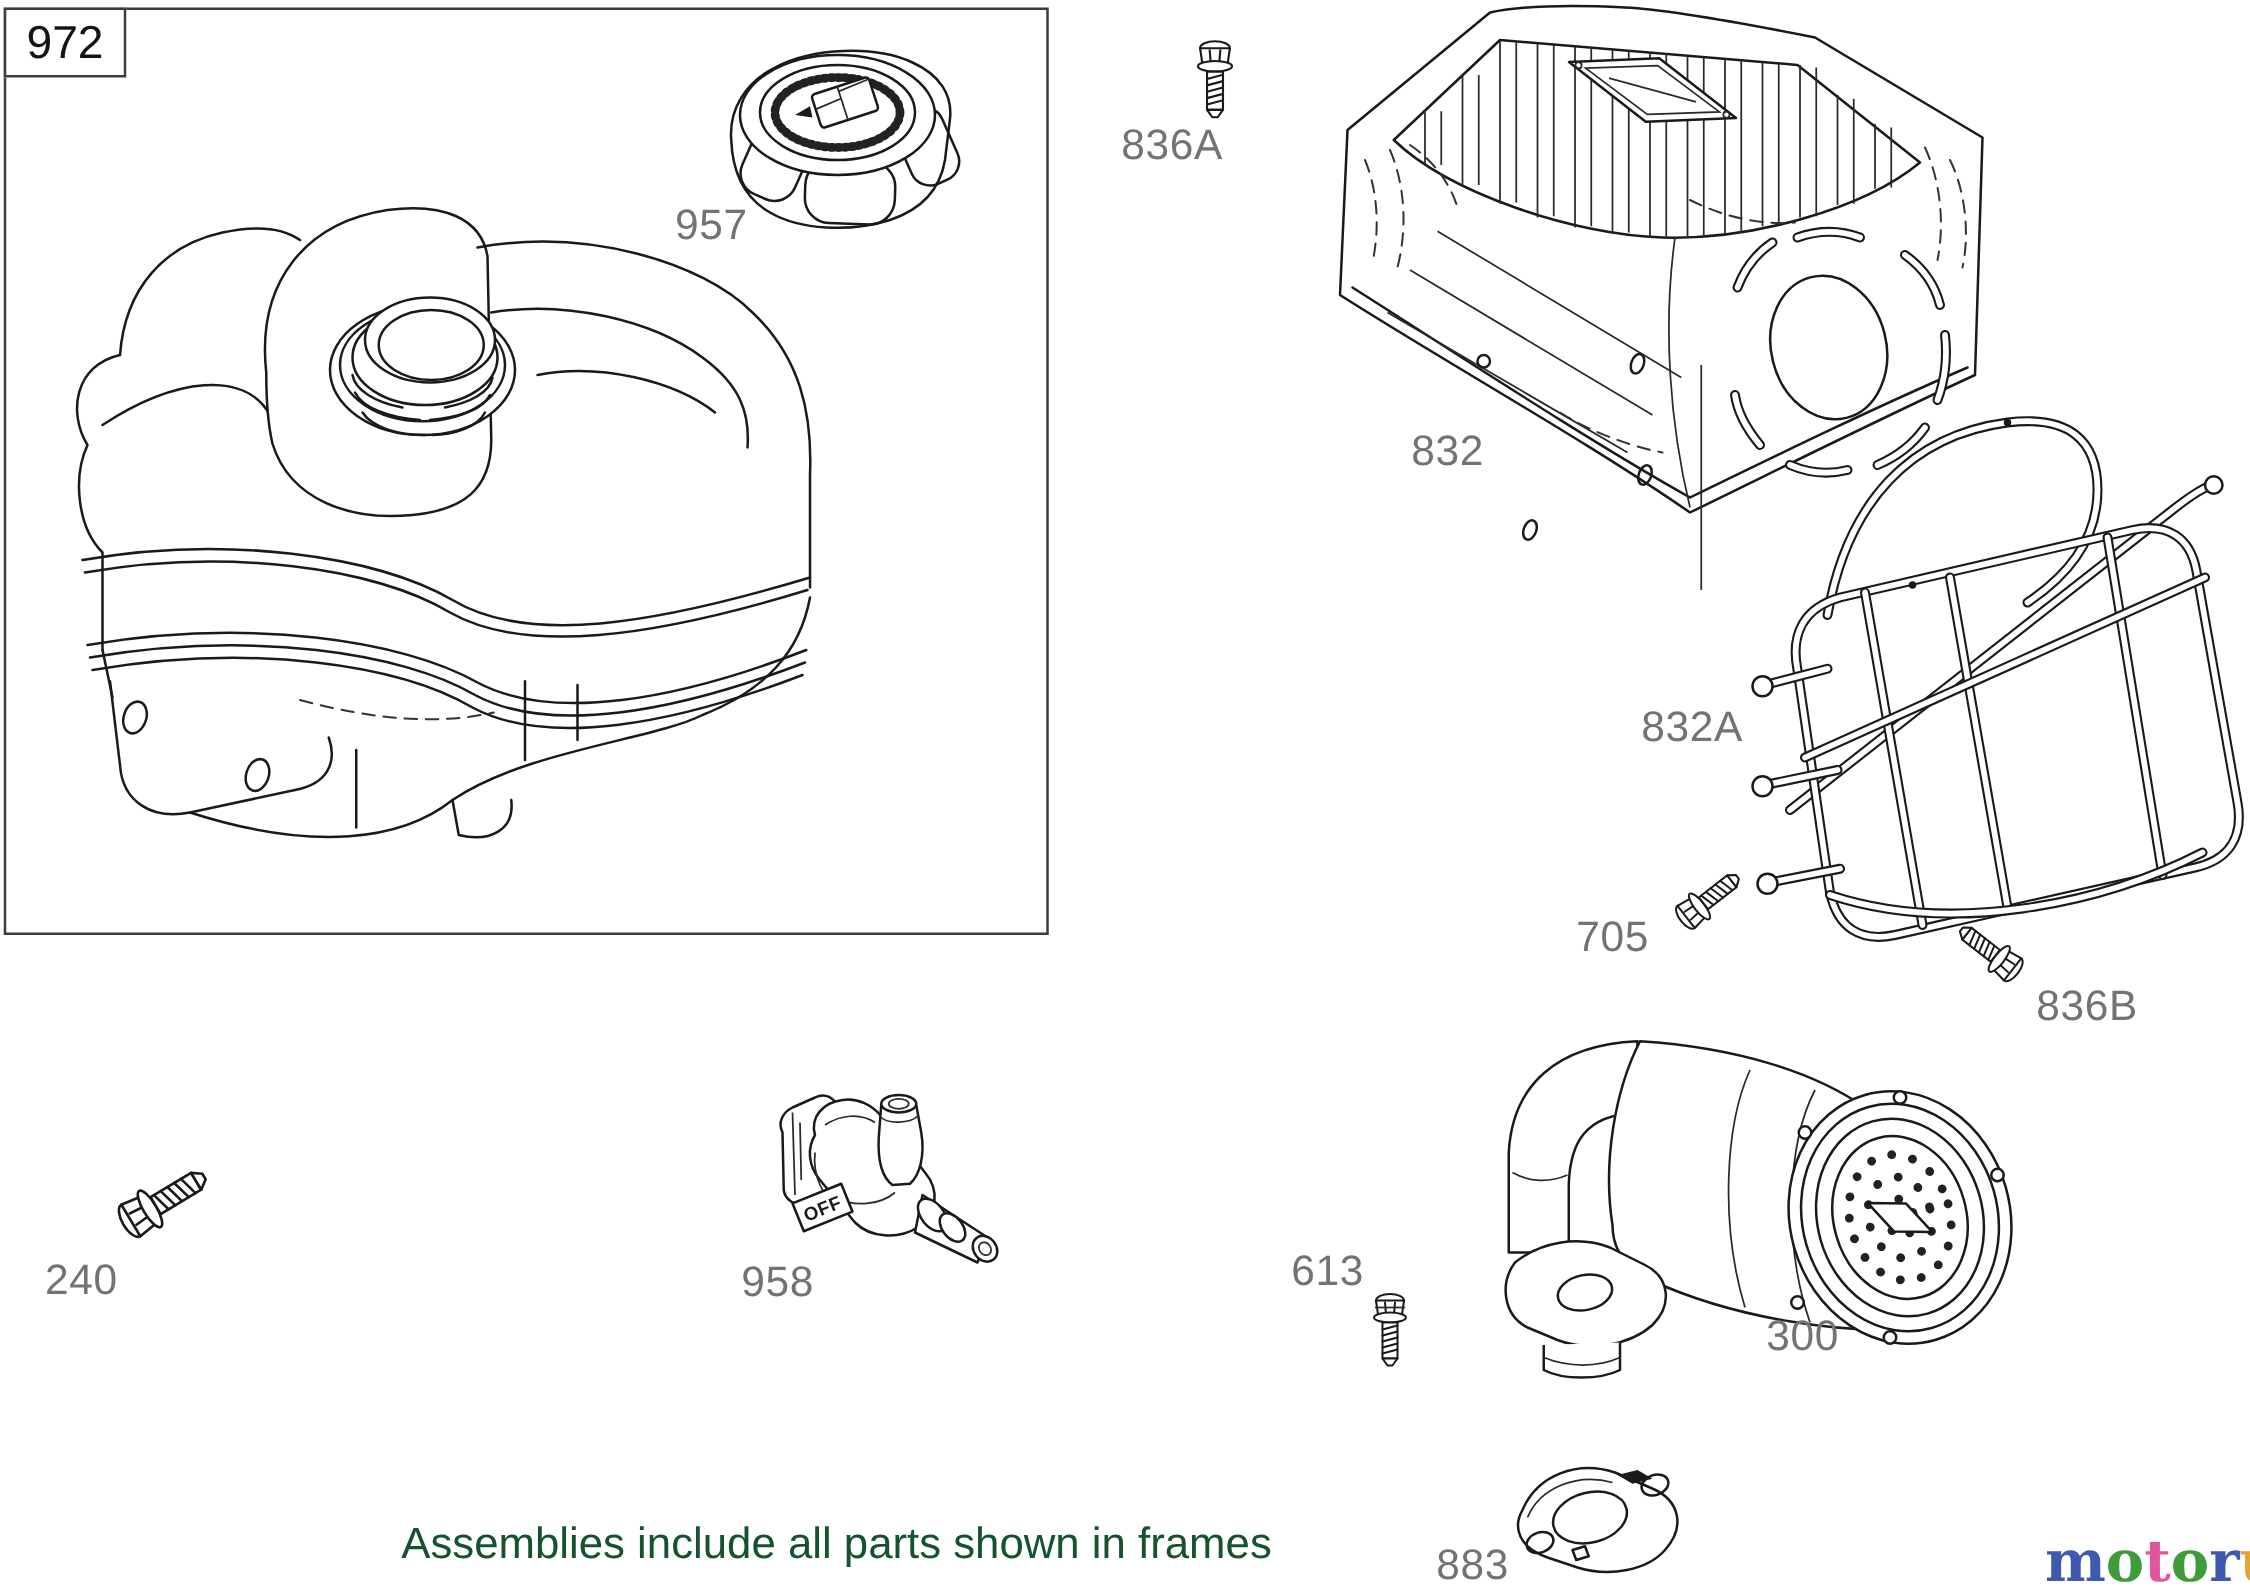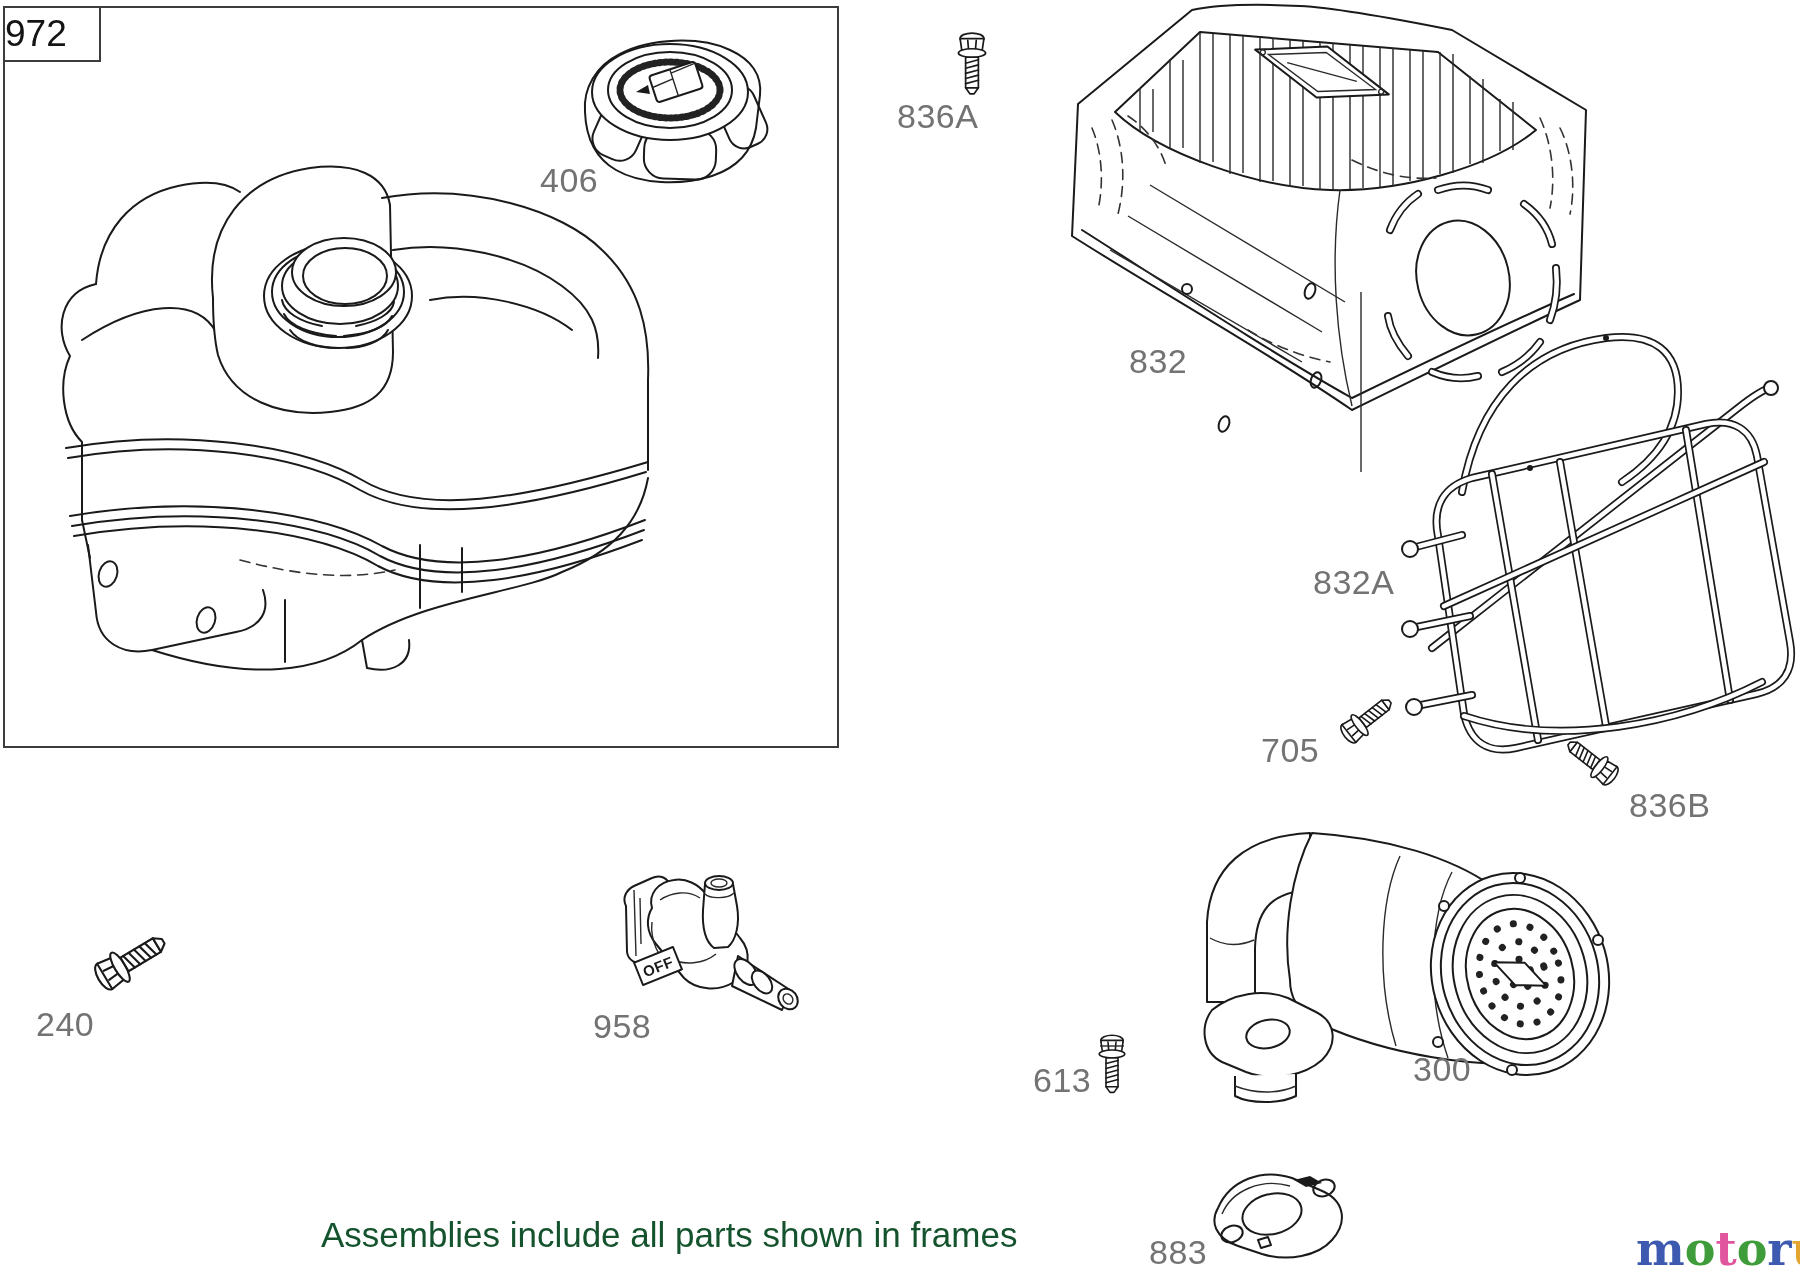--- a/index.html
+++ b/index.html
@@ -17,21 +17,21 @@
   svg .tube-b{stroke:#1a1a1a;stroke-width:8;fill:none;stroke-linecap:round;stroke-linejoin:round;}
   svg .tube-w{stroke:#ffffff;stroke-width:4.6;fill:none;stroke-linecap:round;stroke-linejoin:round;}
   svg .dots{stroke:#222;fill:none;stroke-linecap:round;}
   .frame{
     position:absolute;left:3px;top:6px;width:832px;height:738px;
     border:2px solid #3c3c3c;background:transparent;
   }
   .frame-tag{
     position:absolute;left:-2px;top:-2px;width:94px;height:52px;
     border:2px solid #3c3c3c;background:#fff;
-    display:flex;align-items:center;
+    display:flex;align-items:center;justify-content:center;
     font-size:37px;color:#141414;
   }
   .plabel{
     position:absolute;font-size:34px;color:#737373;white-space:nowrap;
     letter-spacing:0.5px;
   }
   .footer-note{
     position:absolute;left:321px;top:1215px;font-size:35px;color:#14532d;
     white-space:nowrap;
   }
@@ -273,29 +273,29 @@
     <path class="fw" d="M1218,1208 C1230,1180 1262,1168 1292,1178 L1320,1190 C1345,1200 1348,1222 1332,1240 C1318,1256 1288,1262 1262,1254 L1238,1246 C1215,1238 1210,1222 1218,1208 Z"></path>
     <path class="thin" d="M1222,1214 C1232,1190 1262,1178 1290,1186"></path>
     <ellipse class="ln" cx="1272" cy="1214" rx="30" ry="20" transform="rotate(-14 1272 1214)"></ellipse>
     <ellipse class="ln" cx="1232" cy="1234" rx="11" ry="8" transform="rotate(-20 1232 1234)"></ellipse>
     <ellipse class="ln" cx="1324" cy="1188" rx="11" ry="8" transform="rotate(-20 1324 1188)"></ellipse>
     <path class="ln" d="M1258,1240 l10,-3 l3,8 l-10,3 z"></path>
     <path d="M1294,1180 l16,-4 l12,7 l-16,4 z" fill="#1a1a1a"></path>
   </g>
 </svg>
 
-<span class="plabel" style="left:540px;top:161px">406</span>
+<span class="plabel" style="left:540px;top:161px">957</span>
 <span class="plabel" style="left:897px;top:97px">836A</span>
 <span class="plabel" style="left:1129px;top:342px">832</span>
 <span class="plabel" style="left:1313px;top:563px">832A</span>
 <span class="plabel" style="left:1261px;top:731px">705</span>
 <span class="plabel" style="left:1629px;top:786px">836B</span>
 <span class="plabel" style="left:36px;top:1005px">240</span>
 <span class="plabel" style="left:593px;top:1007px">958</span>
-<span class="plabel" style="left:1033px;top:1061px">613</span>
+<span class="plabel" style="left:1033px;top:998px">613</span>
 <span class="plabel" style="left:1413px;top:1050px">300</span>
 <span class="plabel" style="left:1149px;top:1233px">883</span>
 
 <div class="footer-note">Assemblies include all parts shown in frames</div>
 
 <div class="logo">
   <span style="color: rgb(61, 89, 176);">m</span><span style="color: rgb(63, 156, 58);">o</span><span style="color: rgb(224, 85, 158);">t</span><span style="color: rgb(63, 156, 58);">o</span><span style="color: rgb(61, 89, 176);">r</span><span style="color: rgb(227, 165, 47);">u</span>
 </div>
 
 </body></html>

